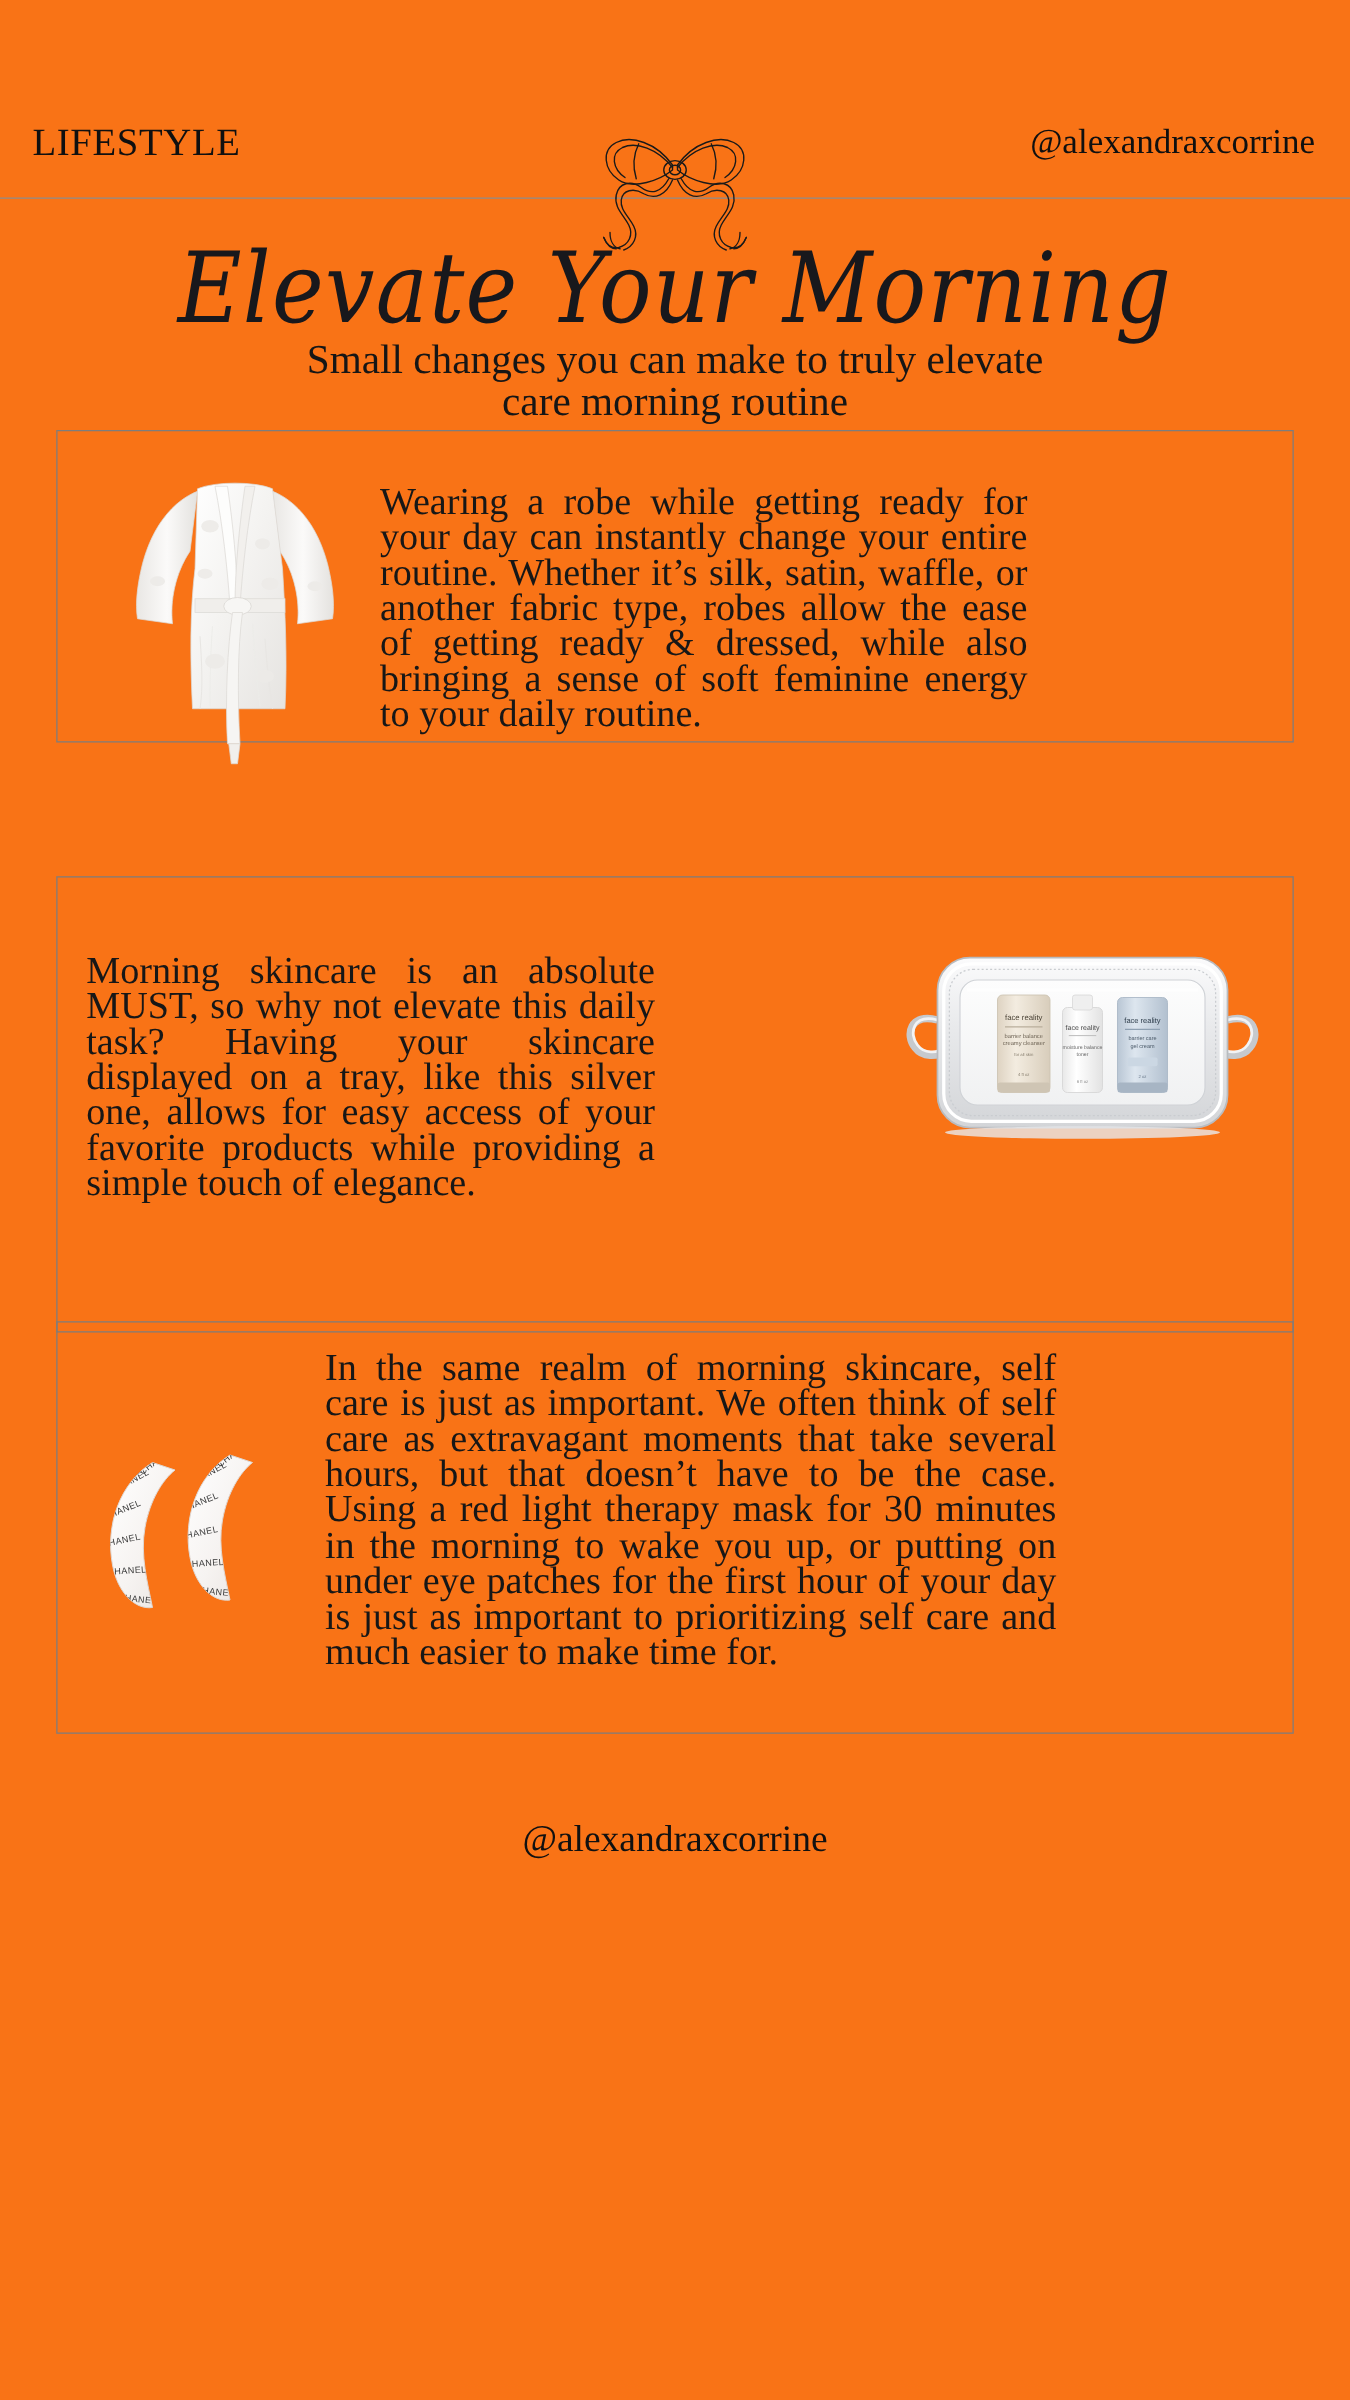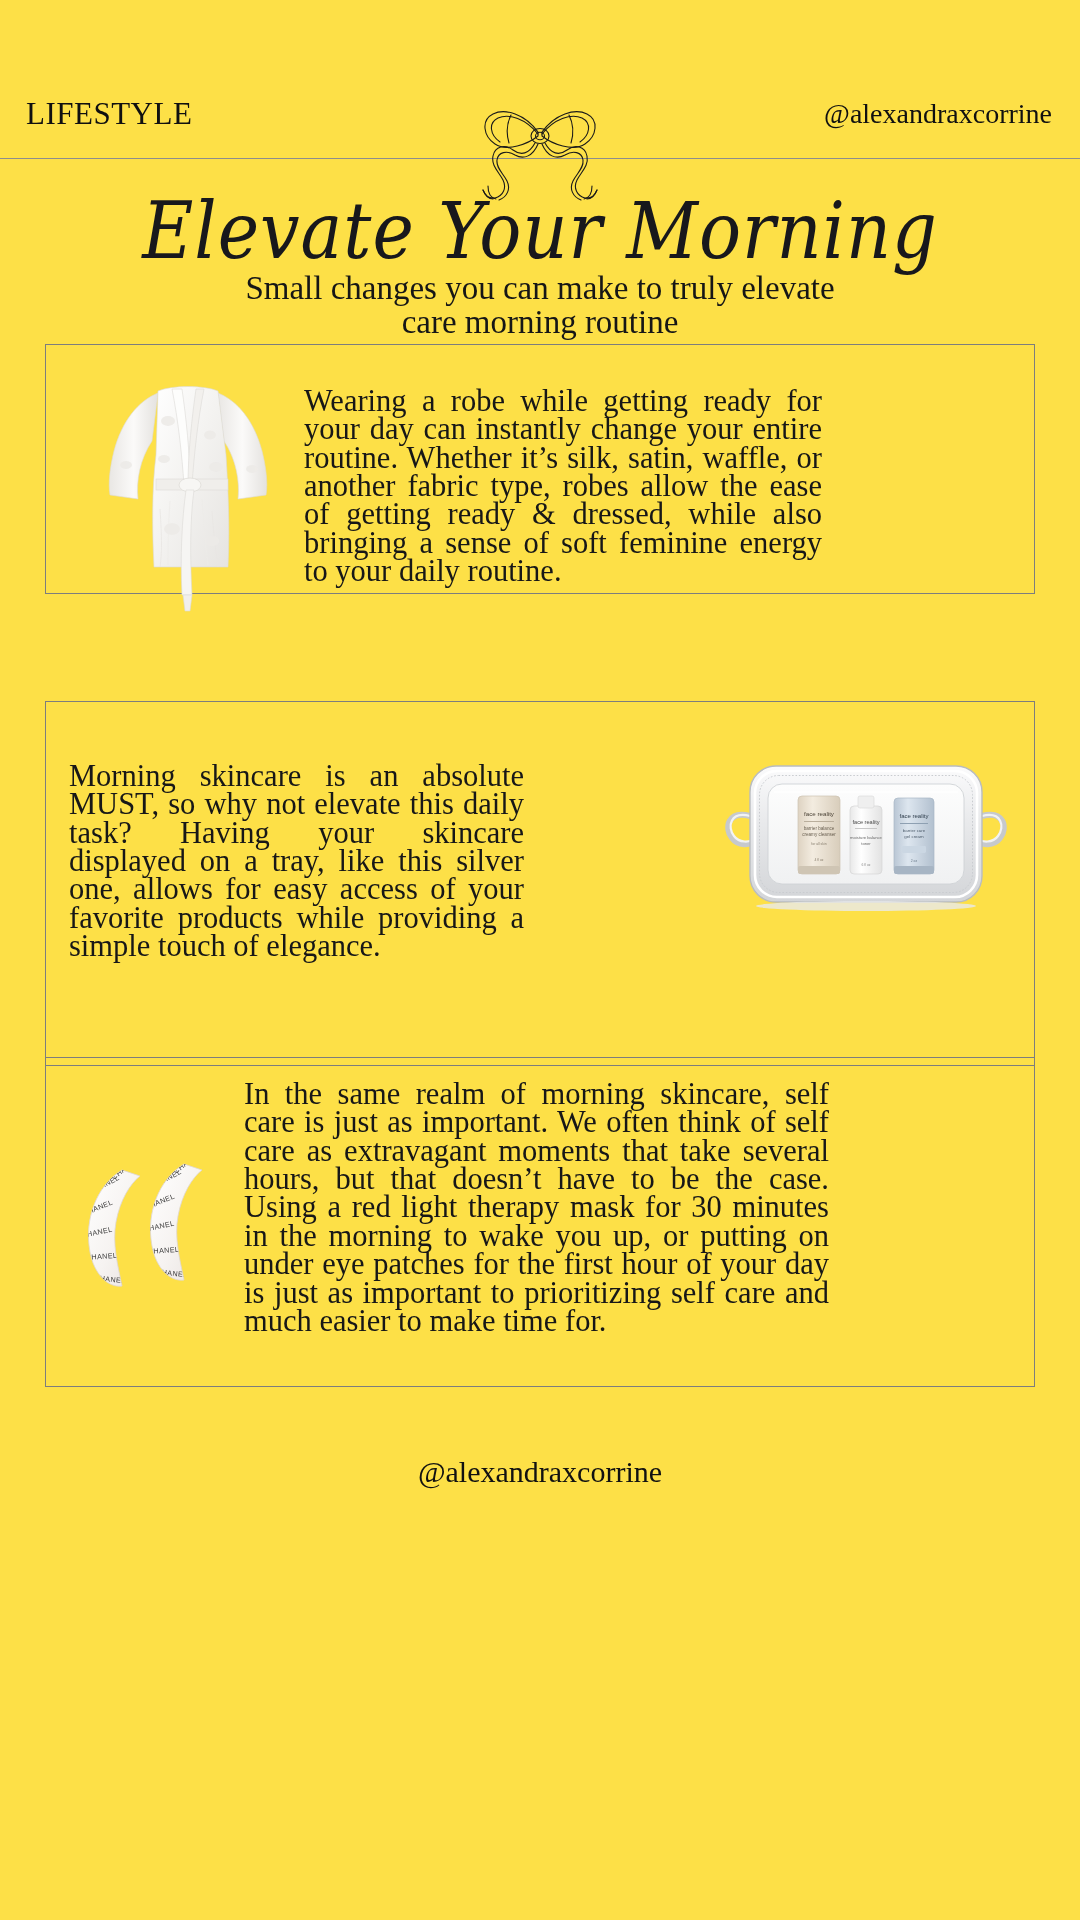--- a/index.html
+++ b/index.html
@@ -12,21 +12,21 @@
     height: 1920px;
     position: relative;
     font-family: "Liberation Serif", "DejaVu Serif", serif;
     color: #141414;
     overflow: hidden;
   }
 
   .page {
     position: absolute;
     inset: 0;
-    background: #fde047;
+    background: #f97316;
   }
 
   
   .header {
     position: absolute;
     top: 96px;
     left: 0;
     width: 1080px;
     height: 70px;
   }
@@ -136,21 +136,21 @@
     width: 518px;
   }
   
   #text-2 {
     left: 23px;
     top: 60px;
     width: 455px;
   }
   
   #text-3 {
-    left: 198px;
+    left: 214px;
     top: 22px;
     width: 585px;
   }
 
   .figure {
     position: absolute;
   }
   #fig-robe { left: 40px; top: 14px; width: 210px; height: 300px; }
   #fig-tray { right: 18px; top: 22px; width: 300px; height: 200px; }
   #fig-patch { left: 20px; top: 78px; width: 175px; height: 190px; }

